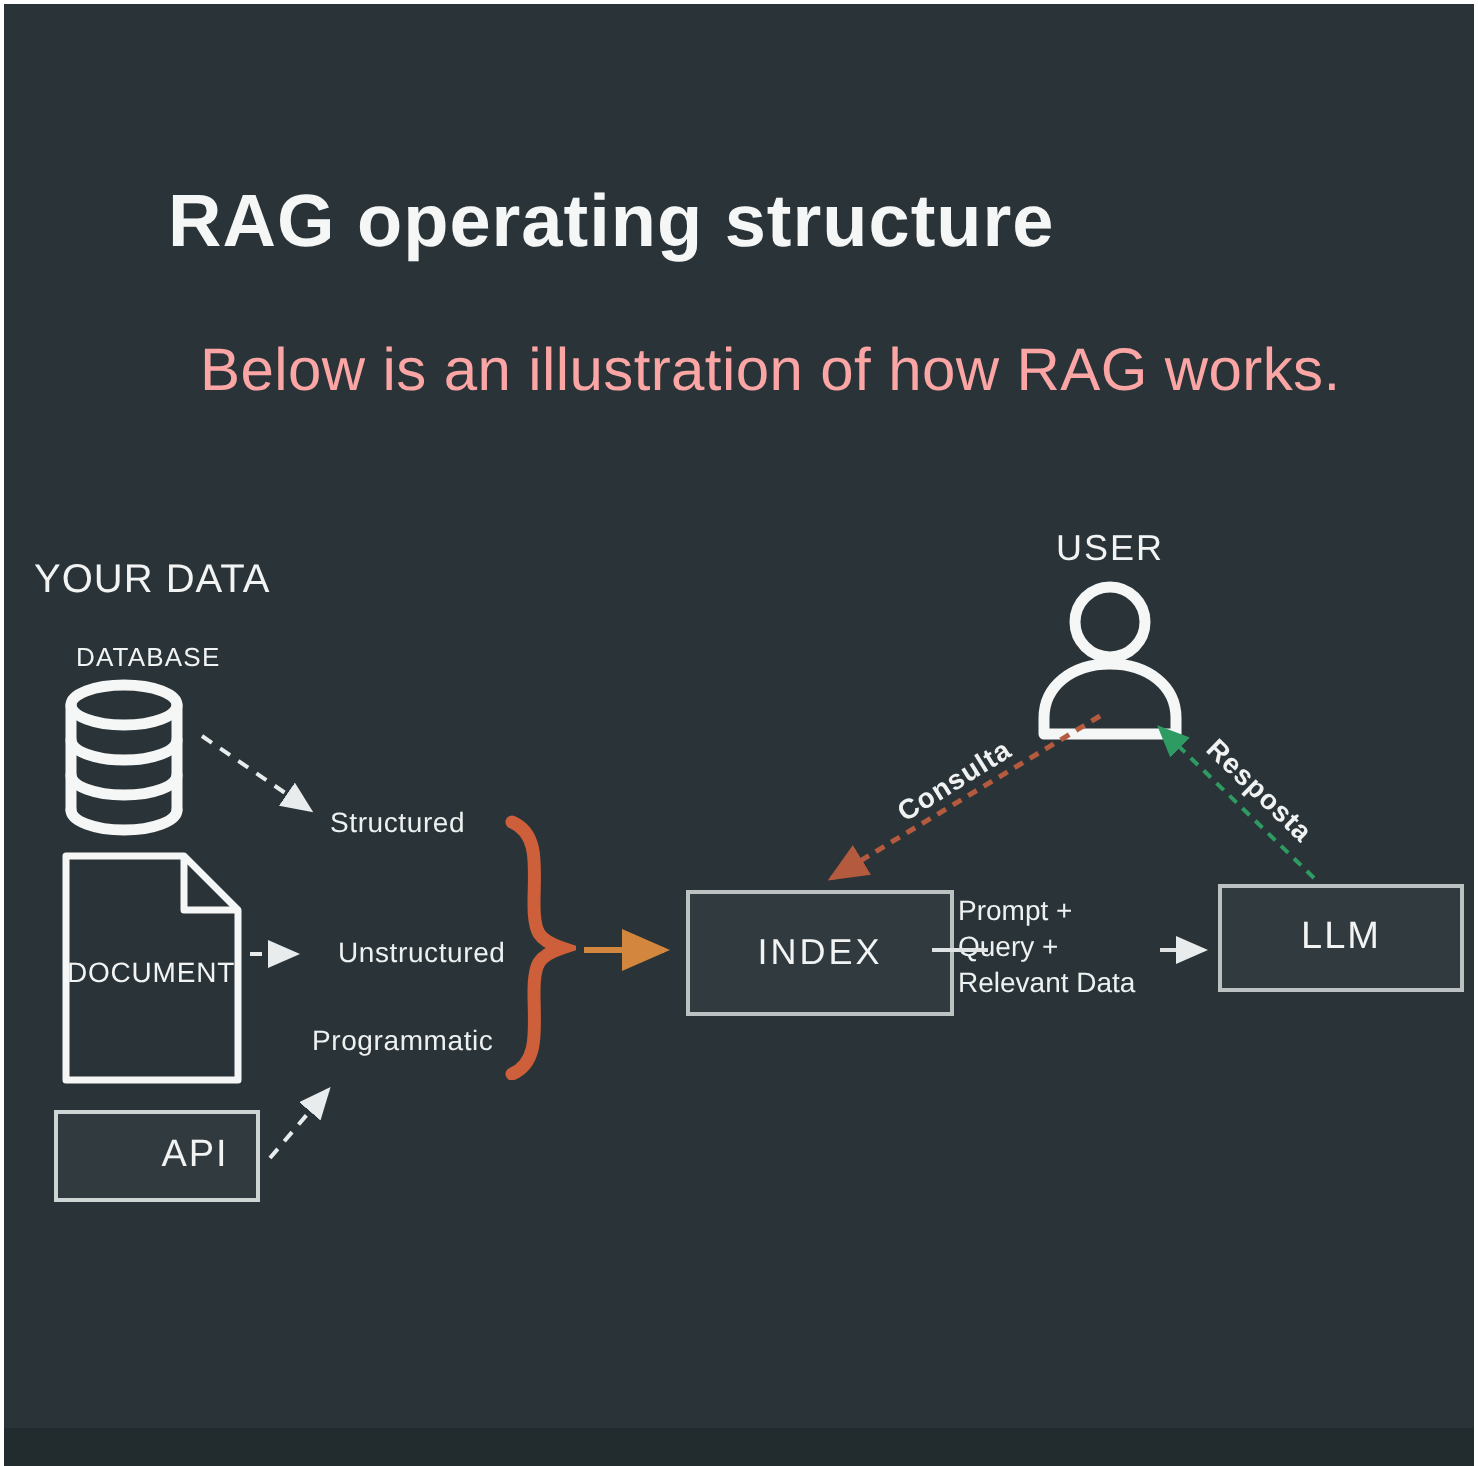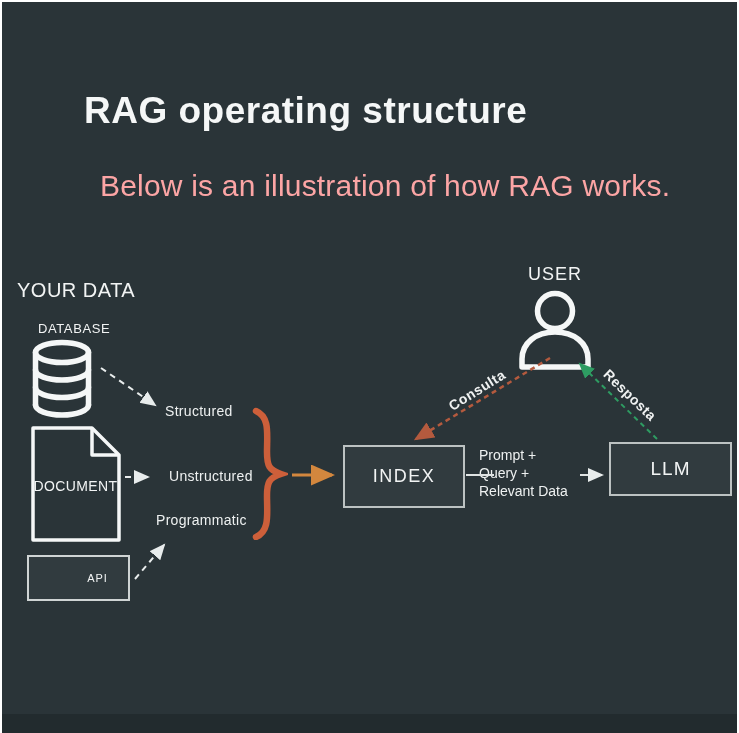--- a/index.html
+++ b/index.html
@@ -35,22 +35,22 @@
     left:30px;top:476px;width:87px;text-align:center;
     font-size:14px;letter-spacing:.4px;
   }
   .node-box{
     box-sizing:border-box;
     border:2px solid #bcc2c2;
     background:rgba(255,255,255,0.035);
     display:flex;align-items:center;justify-content:center;
   }
   .api-box{left:25px;top:553px;width:103px;height:46px;border-color:#cfd4d4;}
-  .api-box span{font-size:11px;letter-spacing:1px;margin-left:38px;}
-  .index-box{left:341px;top:443px;width:122px;height:63px;}
+  .api-box span{font-size:19px;letter-spacing:1px;margin-left:38px;}
+  .index-box{left:341px;top:443px;width:134px;height:63px;}
   .index-box span{font-size:18px;letter-spacing:1.5px;}
   .llm-box{left:607px;top:440px;width:123px;height:54px;}
   .llm-box span{font-size:19px;letter-spacing:1px;}
   .user-label{
     left:553px;top:262px;transform:translateX(-50%);
     font-size:18px;letter-spacing:1px;
   }
   .prompt-text{
     left:477px;top:444px;width:118px;
     font-size:14px;line-height:1.3;text-align:left;

